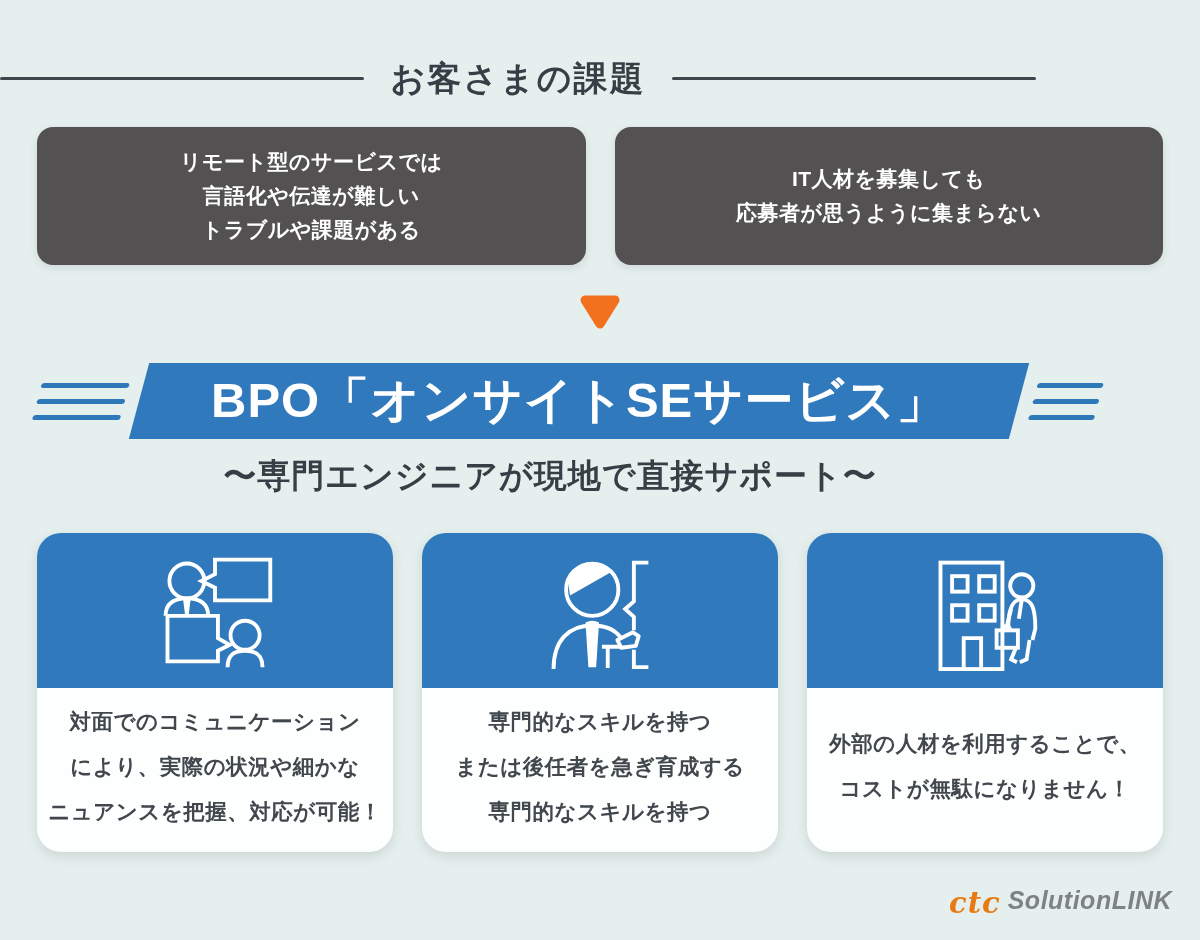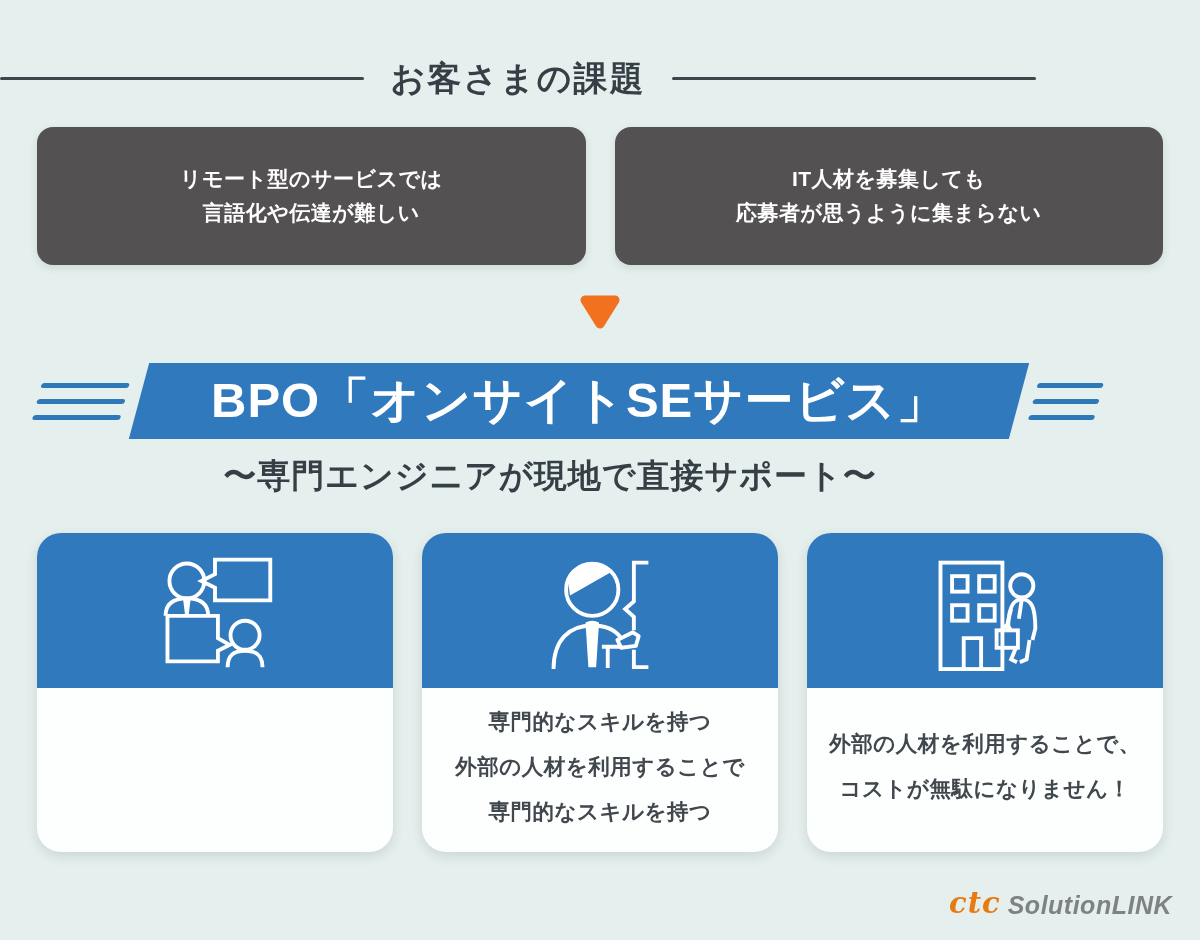--- a/index.html
+++ b/index.html
@@ -91,21 +91,21 @@
     flex:1;display:flex;flex-direction:column;justify-content:center;align-items:center;
     padding-bottom:6px;
   }
   .card-bottom span{
     display:block;color:#40474D;font-weight:bold;font-size:21.5px;
     line-height:45px;letter-spacing:.5px;text-align:center;white-space:nowrap;
   }
   
   .logo{
     position:absolute;right:28px;top:886px;
-    display:flex;align-items:flex-end;gap:7px;
+    display:flex;align-items:flex-start;gap:7px;
   }
   .logo-mark{
     font-family:"DejaVu Serif","Liberation Serif",serif;
     font-weight:bold;font-style:italic;
     color:#E87A12;font-size:29px;letter-spacing:1px;
   }
   .logo-name{
     font-style:italic;font-weight:bold;
     color:#7E8285;font-size:25px;letter-spacing:.5px;
   }
@@ -119,20 +119,21 @@
   <div class="header-row">
     <div class="header-line"></div>
     <div class="header-title">お客さまの課題</div>
     <div class="header-line"></div>
   </div>
 
   <div class="boxes-row">
     <div class="challenge-box">
       <span>リモート型のサービスでは</span>
       <span>言語化や伝達が難しい</span>
+      <span>トラブルや課題がある</span>
     </div>
     <div class="challenge-box">
       <span>IT人材を募集しても</span>
       <span>応募者が思うように集まらない</span>
     </div>
   </div>
 
   <div class="arrow-wrap">
     <svg class="icon-svg" width="48" height="42" viewBox="0 0 48 42">
       <path d="M9 9 L39 9 L24 33 Z" fill="#F2711E" stroke="#F2711E" stroke-width="9" stroke-linejoin="round"></path>
@@ -163,39 +164,44 @@
       <div class="card-top">
         <svg class="icon-svg" width="128" height="114" viewBox="0 0 132 116" fill="none" stroke="#FFFFFF" stroke-width="4">
           <path d="M66 20 V5 H123 V47 H66 V34 L52 27 Z"></path>
           <circle cx="37" cy="27" r="18"></circle>
           <path d="M15 63 C15 50 24 45 37 45 C50 45 59 50 59 63"></path>
           <path d="M33 45 H41 L39 61 H35 Z" fill="#FFFFFF" stroke="none"></path>
           <path d="M17 63 H69 V86 L81 93 L69 99 V110 H17 Z"></path>
           <circle cx="97" cy="83" r="15"></circle>
           <path d="M79 116 C79 103 86 99 97 99 C108 99 115 103 115 116"></path>
         </svg>
+      </div>
+      <div class="card-bottom">
+        <span>対面でのコミュニケーション</span>
+        <span>により、実際の状況や細かな</span>
+        <span>ニュアンスを把握、対応が可能！</span>
       </div>
     </div>
 
     <div class="benefit-card">
       <div class="card-top">
         <svg class="icon-svg" width="122" height="120" viewBox="0 0 124 124" fill="none" stroke="#FFFFFF" stroke-width="4">
           <circle cx="54" cy="40" r="27"></circle>
           <path d="M29 32 A27 27 0 0 1 75 21 L31 46 Z" fill="#FFFFFF" stroke="none"></path>
           <path d="M14 122 C14 92 30 77 54 77 C67 77 77 81 83 89"></path>
           <path d="M47 74 Q54 70 61 74 L58 120 L50 120 Z" fill="#FFFFFF" stroke="none"></path>
           <path d="M112 12 H97 V52 L88 60 L97 68 V82"></path>
           <path d="M97 102 V120 H112"></path>
           <path d="M64 99 H84 M70 99 V121"></path>
           <path d="M80 92 L96 84 L102 88 L99 98 L84 100 Z" stroke-linejoin="round"></path>
         </svg>
       </div>
       <div class="card-bottom">
         <span>専門的なスキルを持つ</span>
-        <span>外部の人材を利用することで</span>
+        <span>または後任者を急ぎ育成する</span>
         <span>専門的なスキルを持つ</span>
       </div>
     </div>
 
     <div class="benefit-card">
       <div class="card-top">
         <svg class="icon-svg" width="122" height="120" viewBox="0 0 124 124" fill="none" stroke="#FFFFFF" stroke-width="4">
           <rect x="16" y="12" width="64" height="110"></rect>
           <rect x="28" y="26" width="16" height="16"></rect>
           <rect x="56" y="26" width="16" height="16"></rect>

